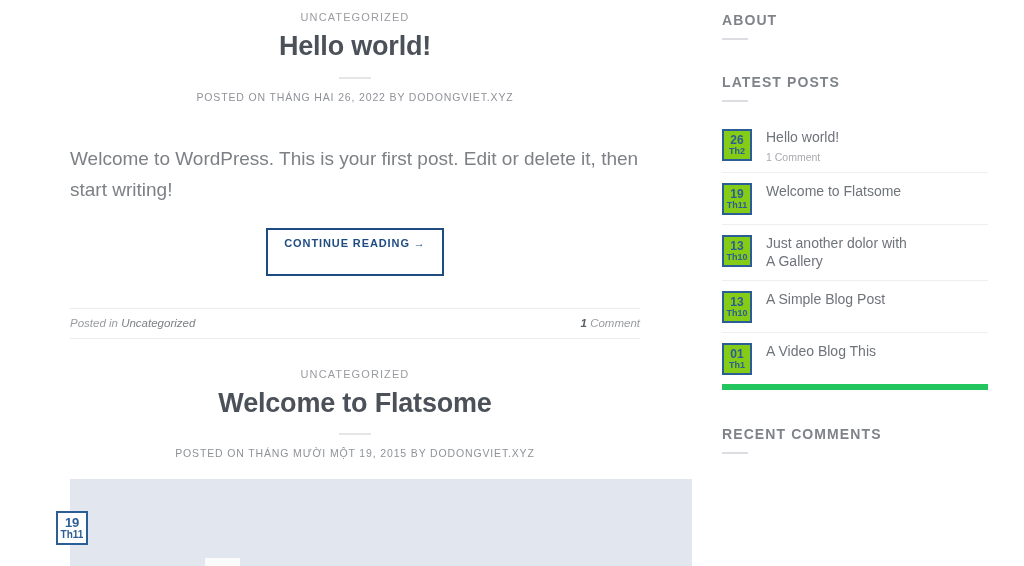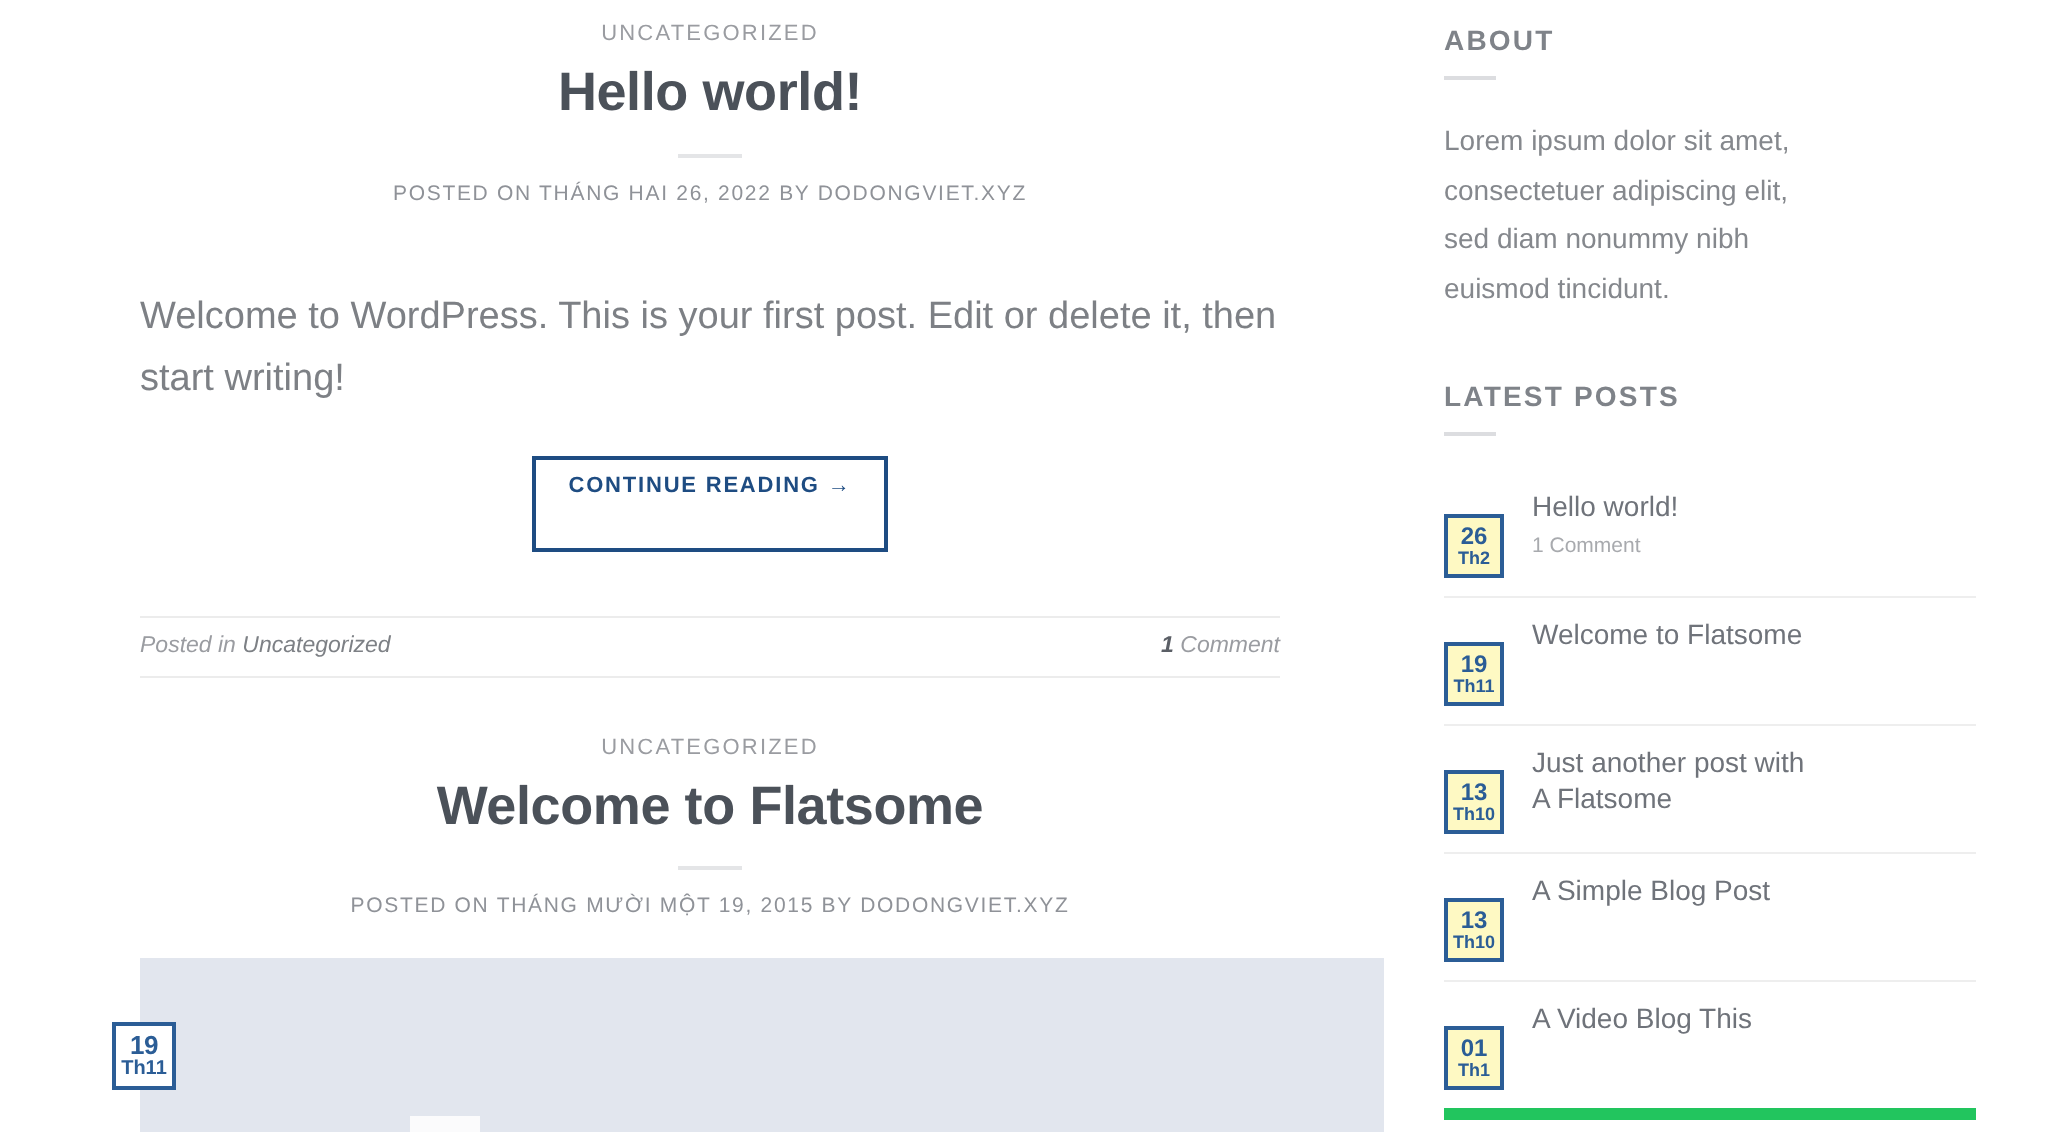--- a/index.html
+++ b/index.html
@@ -203,27 +203,27 @@
     border-bottom: 1px solid #eeeeee;
     min-height: 39px;
   }
   .lp-item:last-child { border-bottom: 6px solid #22c55e; }
 
   .lp-badge {
     flex: 0 0 30px;
     width: 30px;
     height: 32px;
     border: 2px solid #2b5d96;
-    background: #fef9c3;
+    background: #84cc16;
     display: flex;
     flex-direction: column;
     align-items: center;
     justify-content: center;
     line-height: 1;
-    margin-top: 13px;
+    margin-top: 1px;
   }
   .lp-badge .d-day {
     font-size: 12px; font-weight: 700; color: #2b5d96;
   }
   .lp-badge .d-mon {
     font-size: 9px; font-weight: 700; color: #2b5d96; margin-top: 1px;
   }
 
   .lp-body { margin-left: 14px; padding-top: 1px; }
   .lp-title {
@@ -293,21 +293,20 @@
         </div>
       </article>
 
     </div>
 
     <aside class="side-col">
 
       <section class="widget">
         <h3 class="widget-title">ABOUT</h3>
         <div class="widget-dash"></div>
-        <p class="about-text">Lorem ipsum dolor sit amet, consectetuer adipiscing elit, sed diam nonummy nibh euismod tincidunt.</p>
       </section>
 
       <div class="spacer-about"></div>
 
       <section class="widget">
         <h3 class="widget-title">LATEST POSTS</h3>
         <div class="widget-dash"></div>
         <ul class="lp-list">
           <li class="lp-item">
             <div class="lp-badge">
@@ -327,21 +326,21 @@
             <div class="lp-body">
               <div class="lp-title">Welcome to Flatsome</div>
             </div>
           </li>
           <li class="lp-item">
             <div class="lp-badge">
               <span class="d-day">13</span>
               <span class="d-mon">Th10</span>
             </div>
             <div class="lp-body">
-              <div class="lp-title">Just another post with A Flatsome</div>
+              <div class="lp-title">Just another dolor with A Gallery</div>
             </div>
           </li>
           <li class="lp-item">
             <div class="lp-badge">
               <span class="d-day">13</span>
               <span class="d-mon">Th10</span>
             </div>
             <div class="lp-body">
               <div class="lp-title">A Simple Blog Post</div>
             </div>

